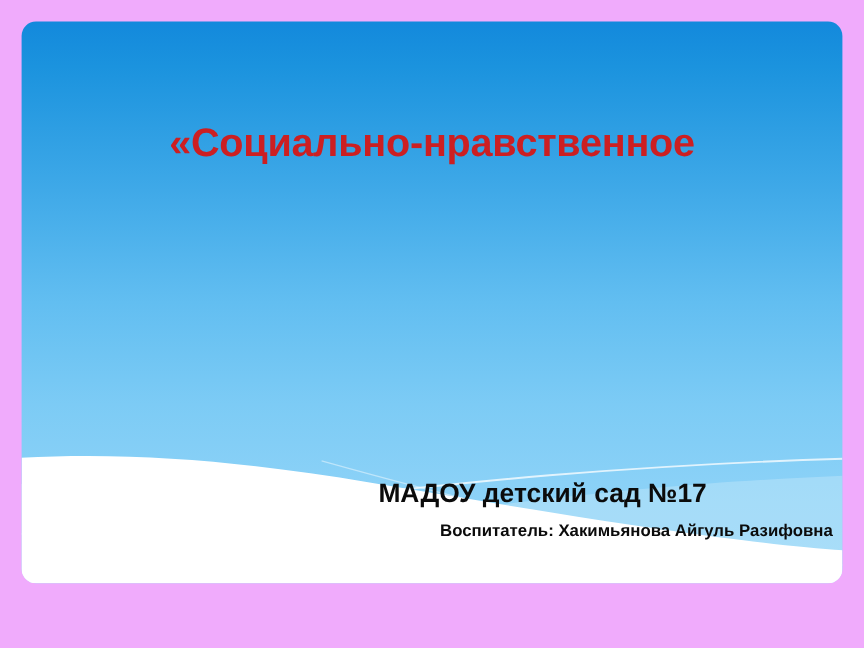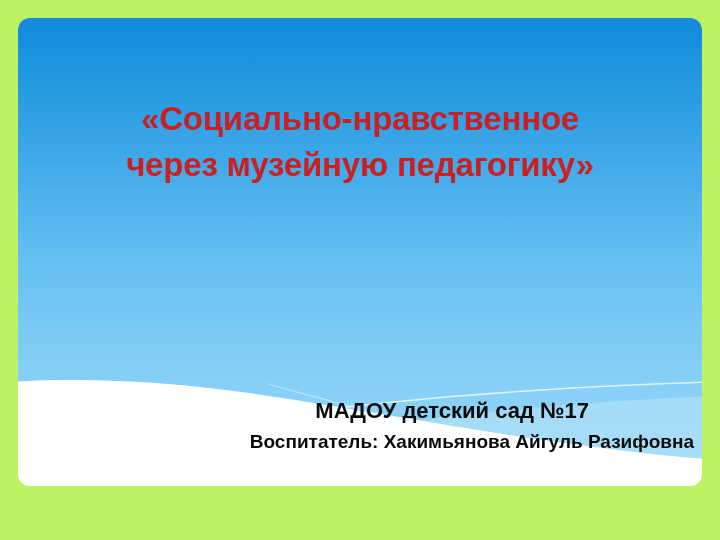--- a/index.html
+++ b/index.html
@@ -11,21 +11,21 @@
     width: 720px;
     height: 540px;
     overflow: hidden;
     font-family: "Liberation Sans", sans-serif;
   }
 
   #slide {
     position: relative;
     width: 720px;
     height: 540px;
-    background: #bef264;
+    background: #f0abfc;
   }
 
   
   #panel {
     position: absolute;
     left: 18px;
     top: 18px;
     width: 684px;
     height: 468px;
     border-radius: 12px;
@@ -85,21 +85,21 @@
     font-weight: bold;
     color: #0B0B0B;
     white-space: nowrap;
   }
   .subtitle-line.line-1 {
     font-size: 22px;
     line-height: 30px;
     padding-right: 105px;
   }
   .subtitle-line.line-2 {
-    font-size: 19px;
+    font-size: 14px;
     line-height: 32px;
     padding-right: 0px;
   }
 </style>
 </head>
 <body>
 
 <div id="slide">
 
   <div id="panel">
@@ -128,21 +128,20 @@
 
         <path d="M -10,58 C 70,52 160,58 260,74 C 370,92 470,112 580,124
                  C 625,129 665,131 694,132 L 694,150 L -10,150 Z" fill="#ffffff" opacity="0.85"></path>
       </g>
     </svg>
 
   </div>
 
   <div id="title-block">
     <div class="title-line">«Социально-нравственное</div>
-    <div class="title-line">через музейную педагогику»</div>
   </div>
 
   <div id="subtitle-block">
     <div class="subtitle-line line-1">МАДОУ детский сад №17</div>
     <div class="subtitle-line line-2">Воспитатель: Хакимьянова Айгуль Разифовна</div>
   </div>
 
 </div>
 
 </body></html>

